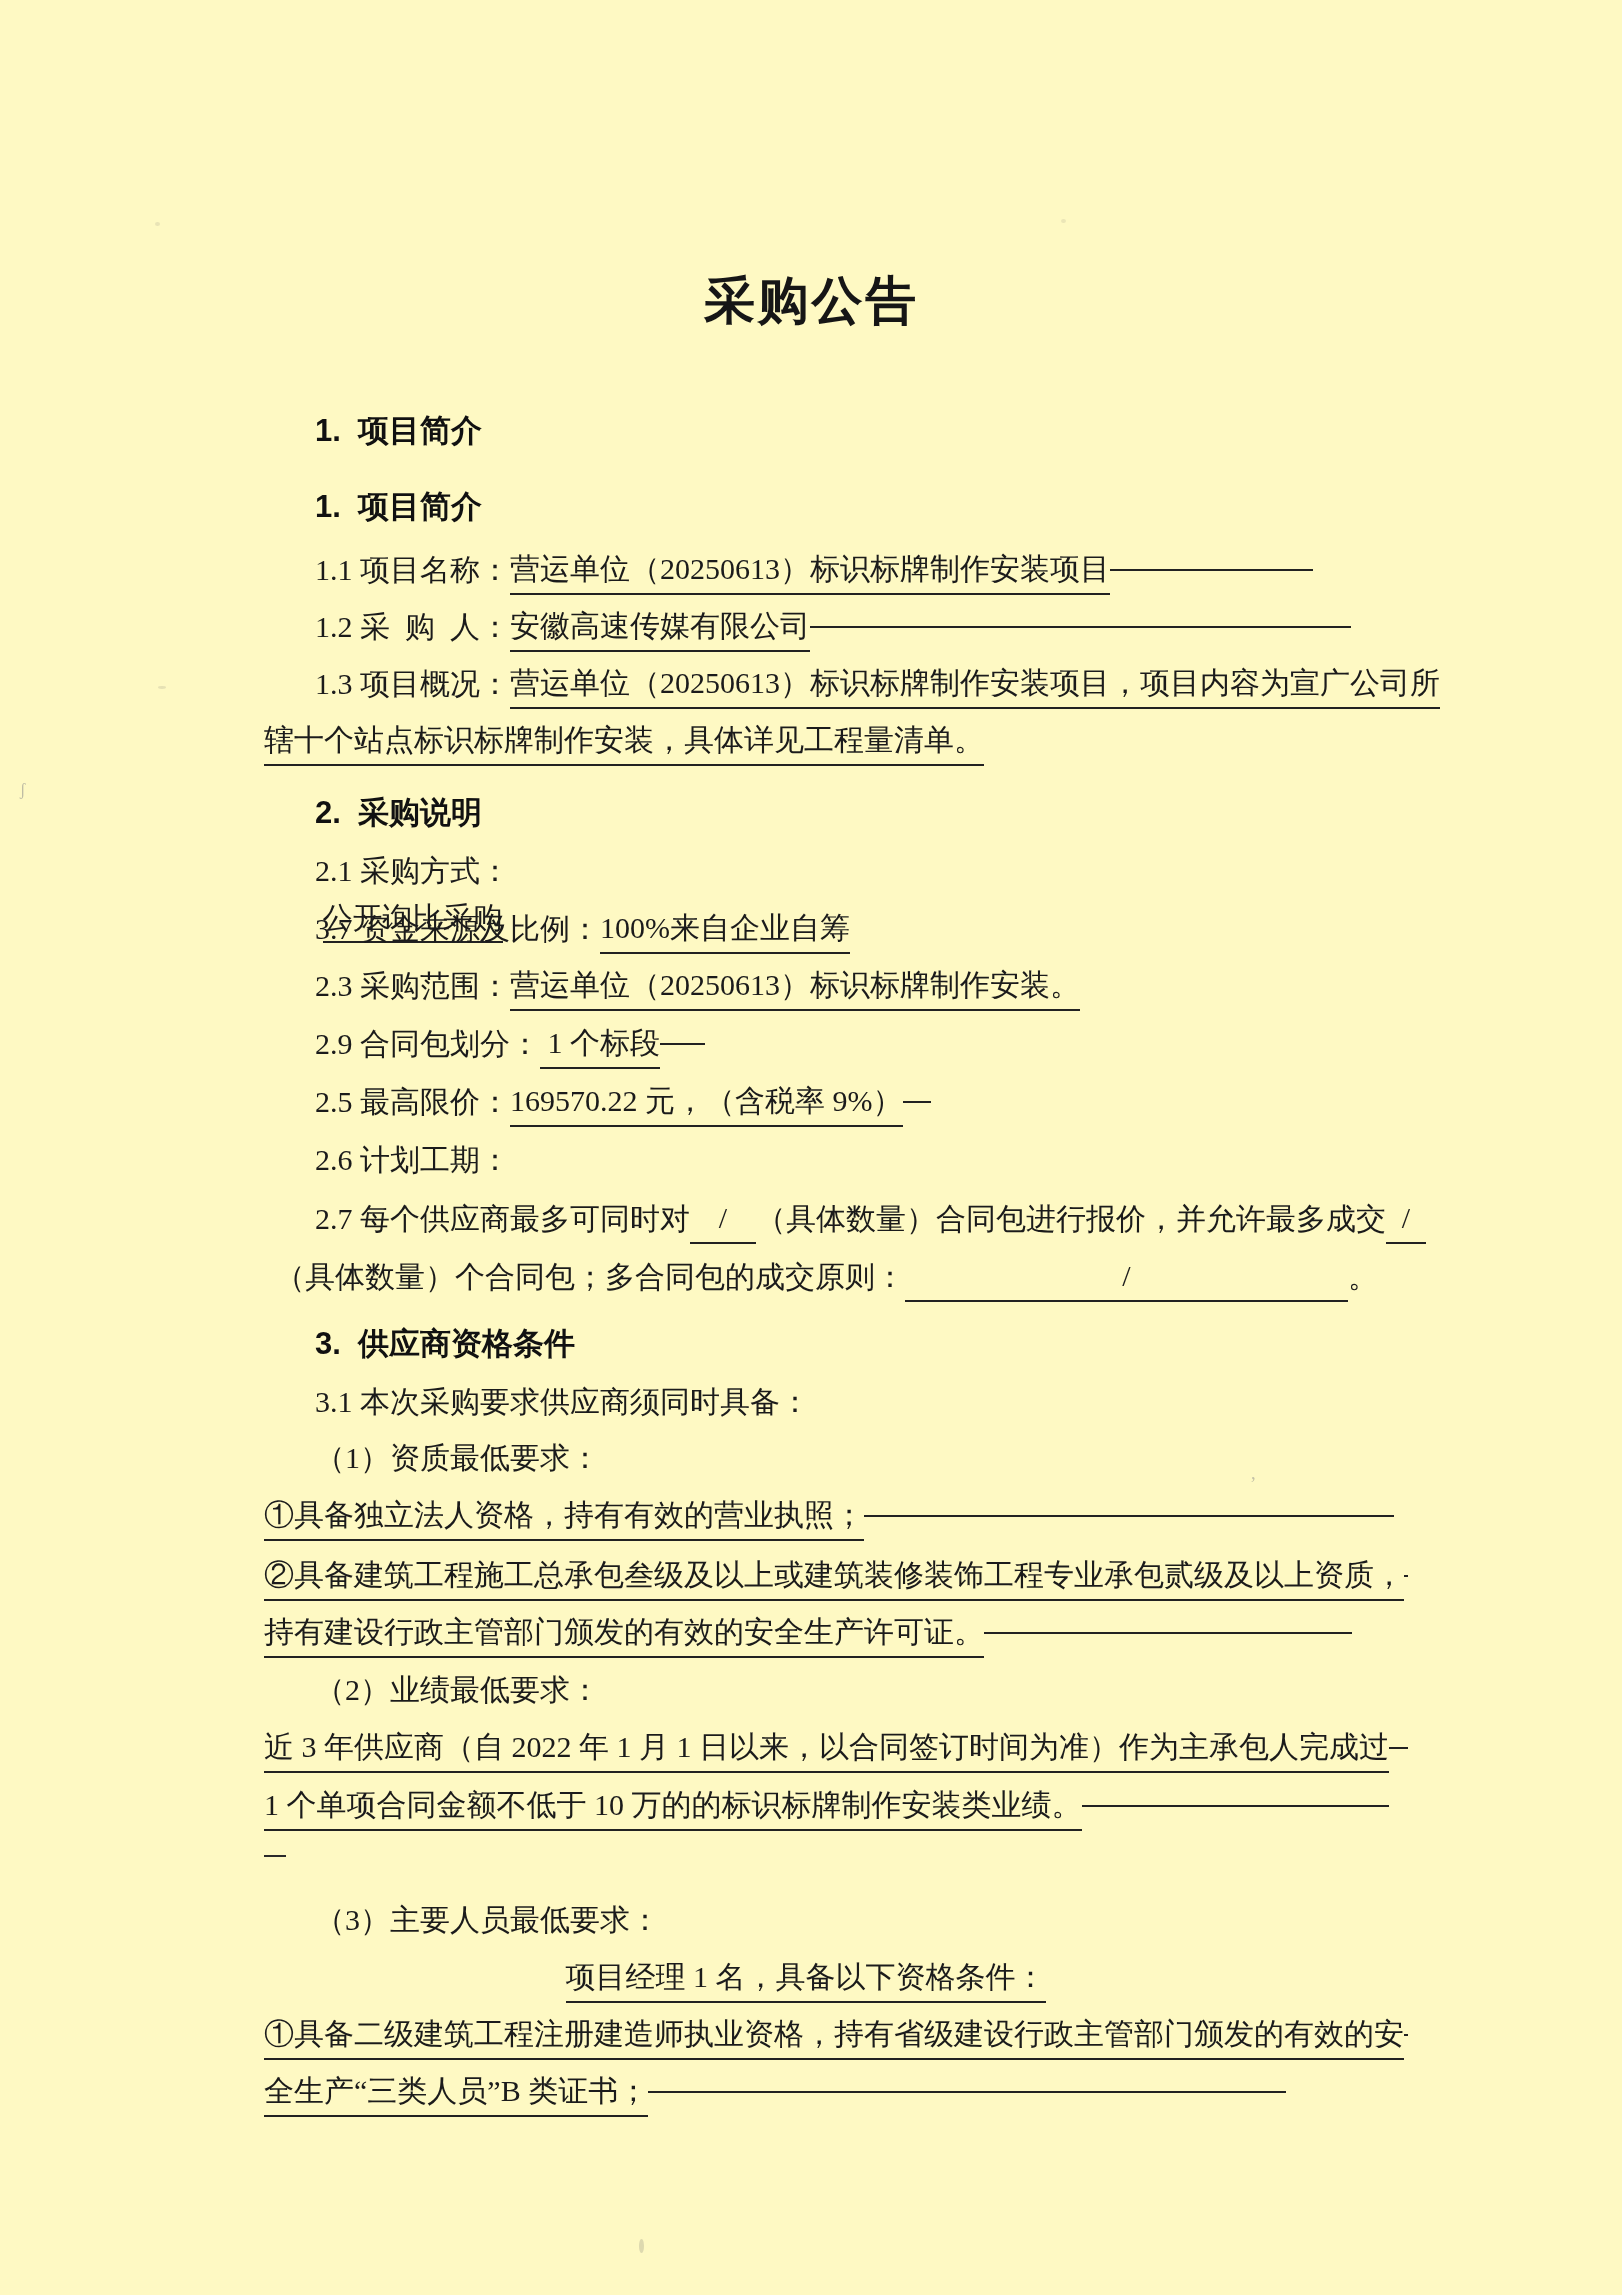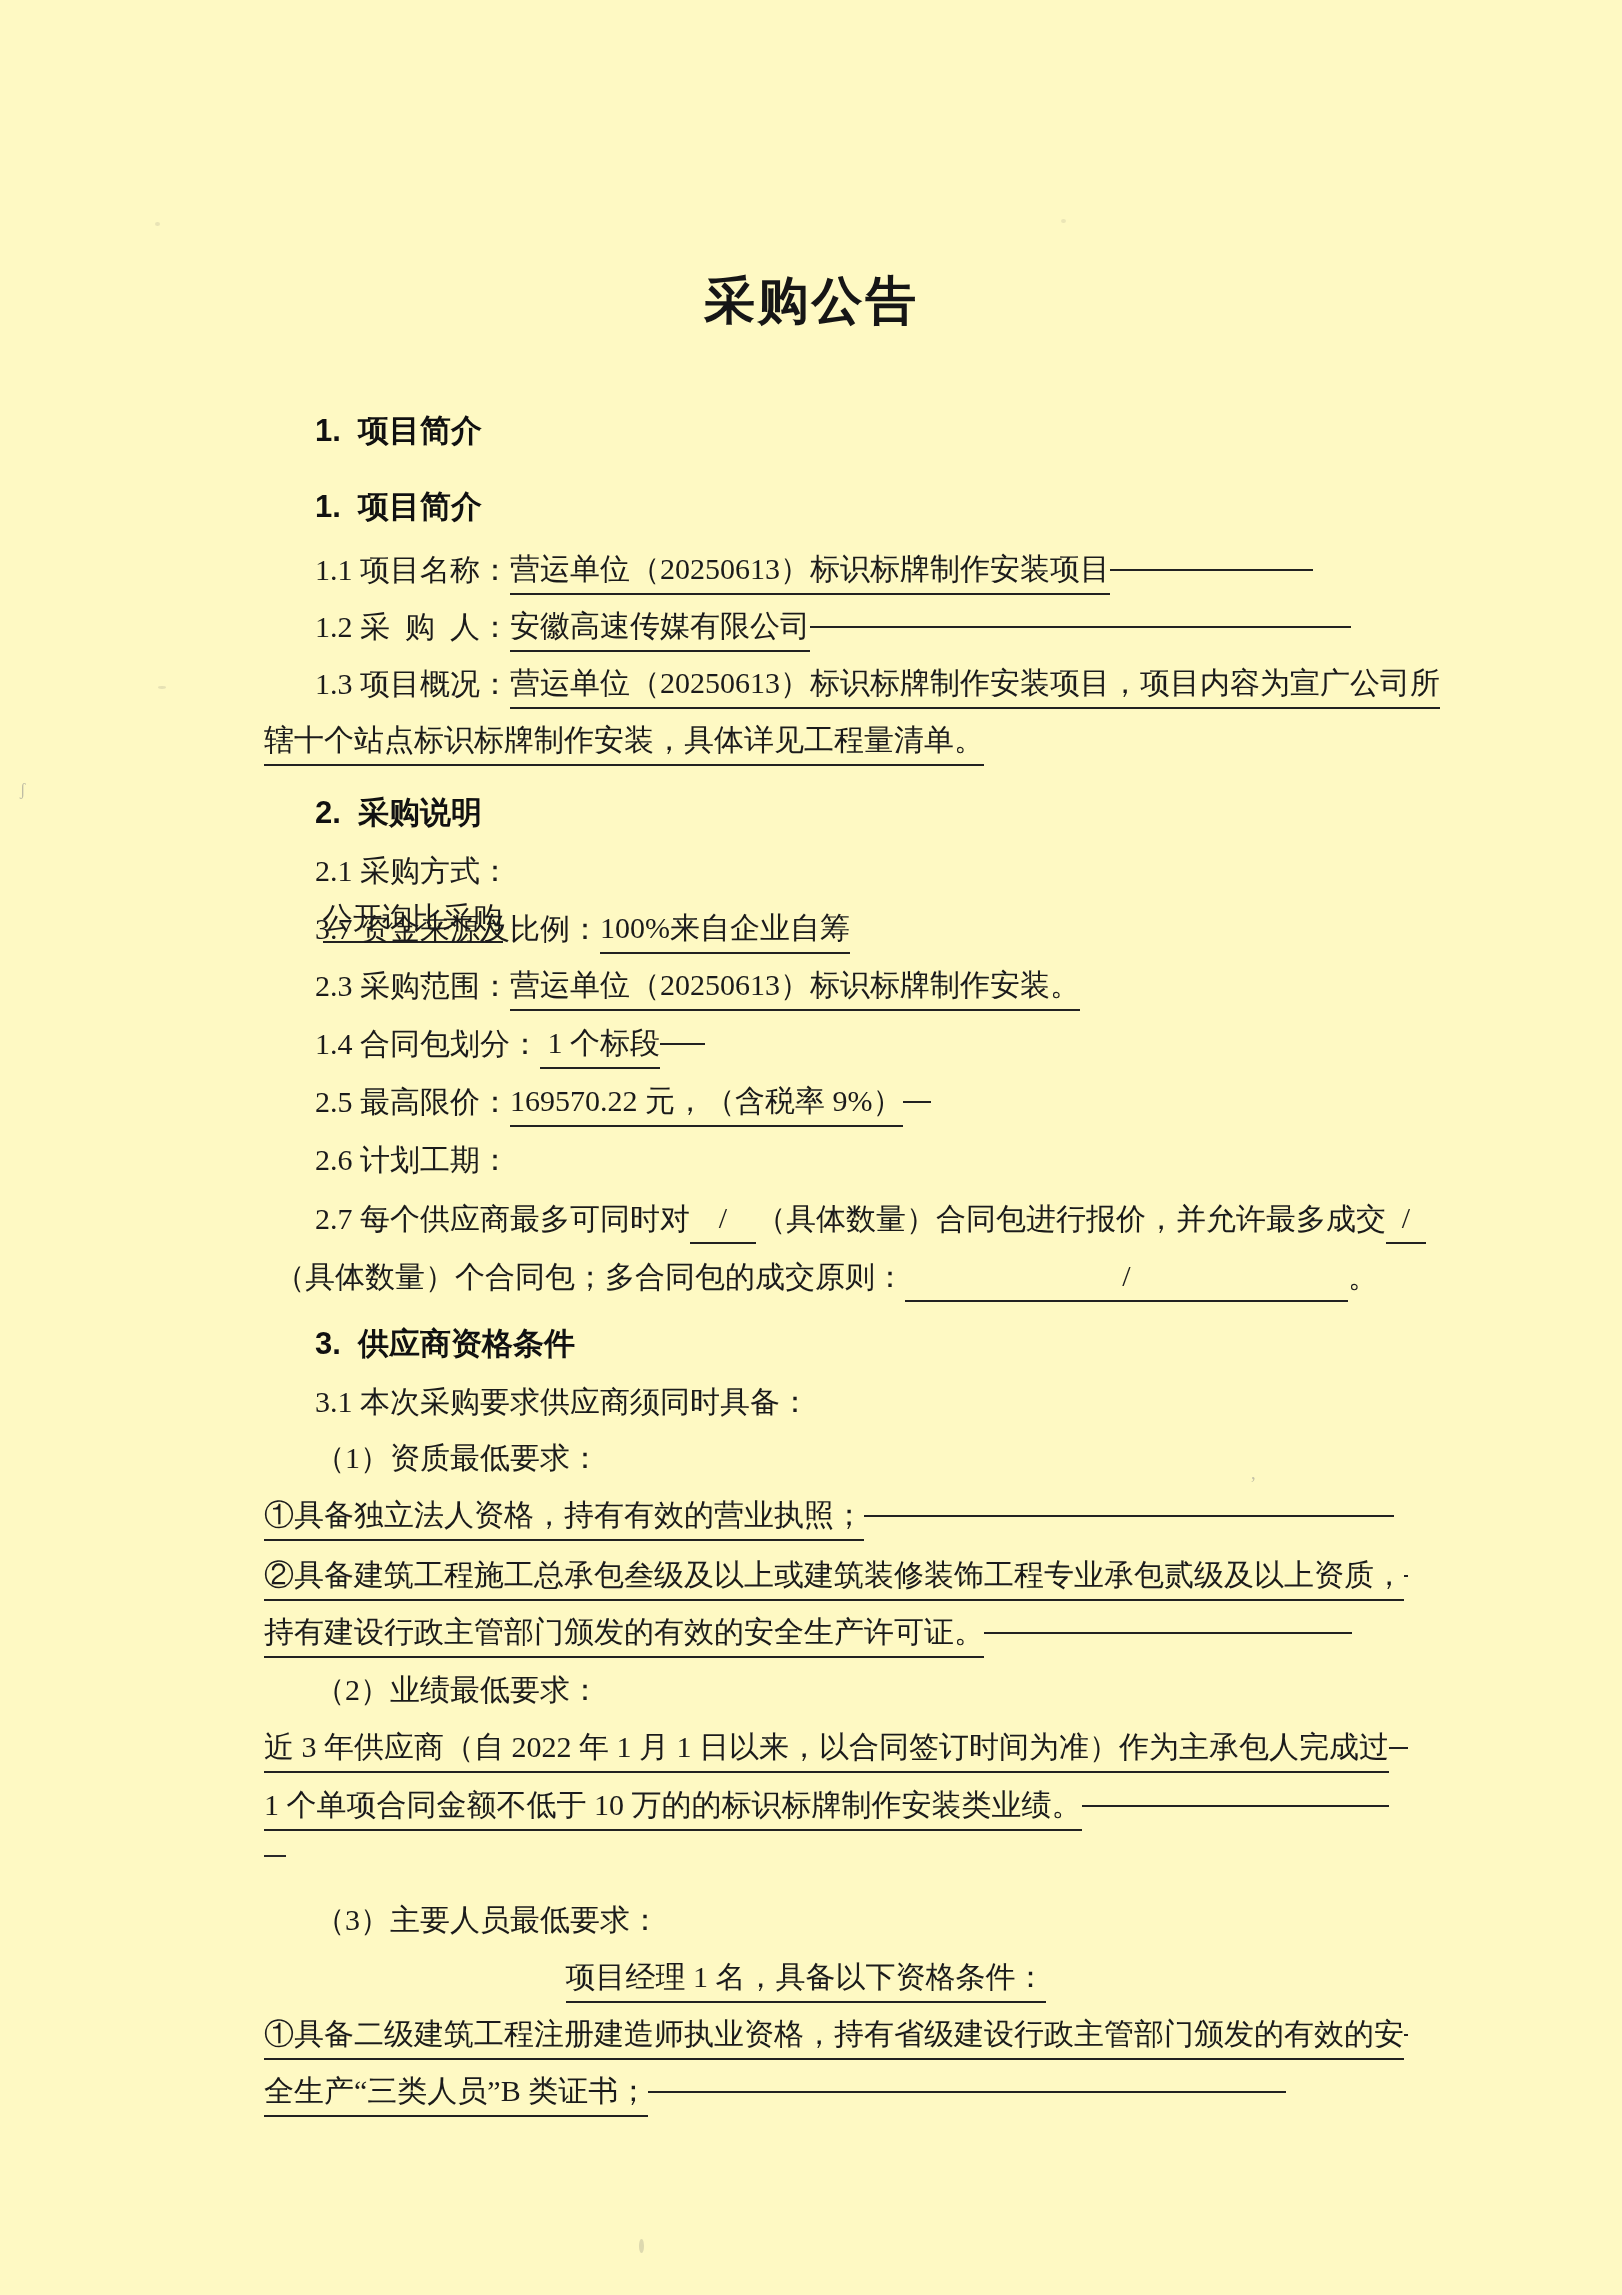--- a/index.html
+++ b/index.html
@@ -96,21 +96,21 @@
     <span>3.7 资金来源及比例：</span>
     <span class="u">100%来自企业自筹</span>
   </div>
 
   <div class="ln" style="top:962px;left:315px;">
     <span>2.3 采购范围：</span>
     <span class="u">营运单位（20250613）标识标牌制作安装。</span>
   </div>
 
   <div class="ln" style="top:1020px;left:315px;">
-    <span>1.4 合同包划分：</span>
+    <span>2.9 合同包划分：</span>
     <span class="u"> 1 个标段</span>
     <span class="u" style="width:45px;"></span>
   </div>
 
   <div class="ln" style="top:1078px;left:315px;">
     <span>2.5 最高限价：</span>
     <span class="u">169570.22 元，（含税率 9%）</span>
     <span class="u" style="width:28px;"></span>
   </div>
 

